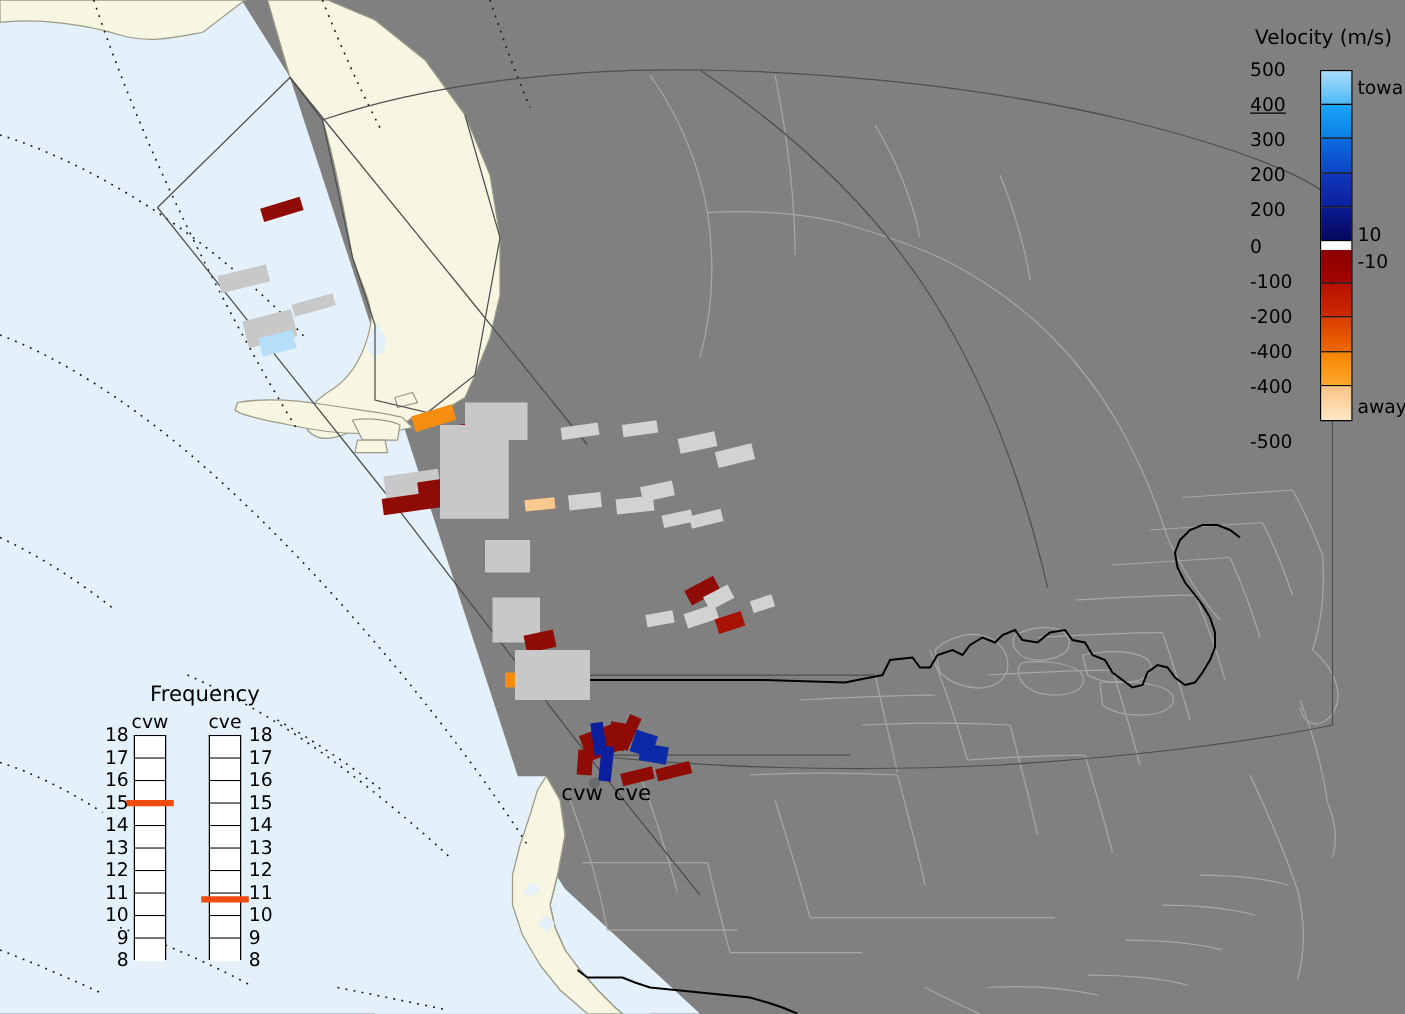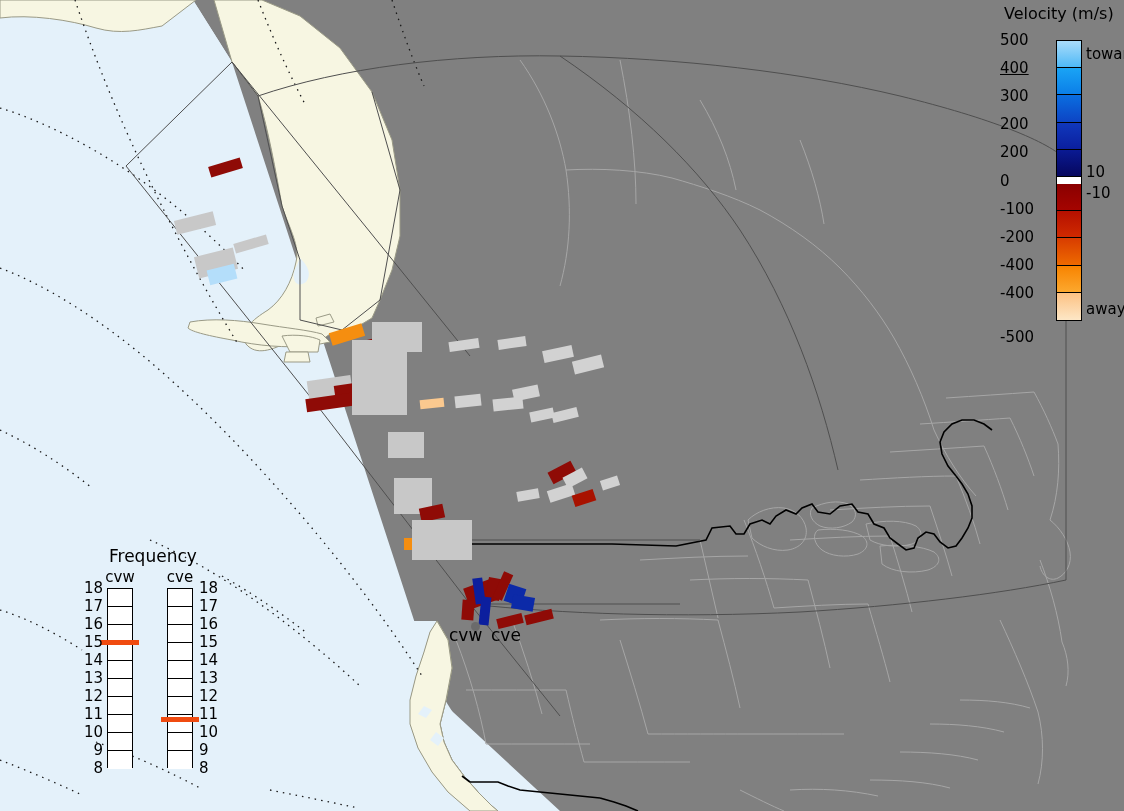--- a/index.html
+++ b/index.html
@@ -16,21 +16,21 @@
 
   
   #title{
     position:absolute;left:7px;top:2px;
     font-size:17px;line-height:18px;color:#000;
     font-family:"DejaVu Sans",sans-serif;
     white-space:pre;letter-spacing:0px;
   }
 
   
-  #cbWrap{position:absolute;left:1000px;top:0px;width:124px;height:340px;}
+  #cbWrap{position:absolute;left:1000px;top:16px;width:124px;height:340px;}
   #cbTitle{
     position:absolute;left:4px;top:4px;width:120px;
     font-size:16px;color:#000;white-space:nowrap;
   }
   #cbBar{
     position:absolute;left:56px;top:40px;width:26px;height:281px;
     border:1px solid #000;box-sizing:border-box;
   }
   .cbSeg{position:absolute;left:0;width:24px;border-bottom:1px solid #000;box-sizing:border-box;}
   .cbSeg.last{border-bottom:none;}
@@ -40,21 +40,21 @@
     font-size:15px;color:#000;
   }
   .cbSide{
     position:absolute;left:86px;
     font-size:15px;color:#000;white-space:nowrap;
   }
 
   
   #freqWrap{position:absolute;left:85px;top:546px;width:155px;height:235px;}
   #freqTitle{
-    position:absolute;left:24px;top:0px;width:110px;
+    position:absolute;left:24px;top:0px;width:110px;text-align:center;
     font-size:17px;color:#000;
   }
   .freqColTitle{position:absolute;font-size:15px;color:#000;text-align:center;width:46px;}
   .freqBar{
     position:absolute;width:26px;height:180px;
     background:#ffffff;border:1px solid #000;box-sizing:border-box;
   }
   .freqSeg{position:absolute;left:0;width:24px;border-bottom:1px solid #000;box-sizing:border-box;}
   .freqSeg.last{border-bottom:none;}
   .freqMark{position:absolute;height:5px;background:#f04b10;}

